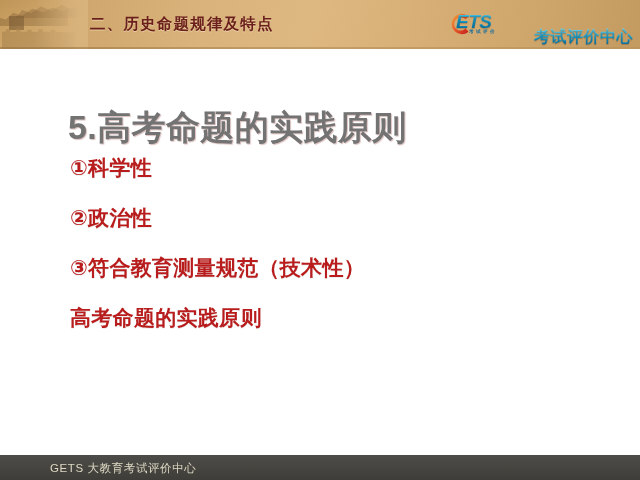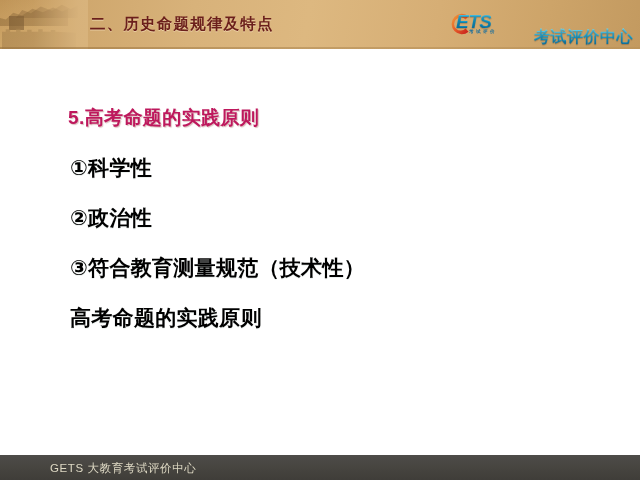--- a/index.html
+++ b/index.html
@@ -173,37 +173,37 @@
   #body-area {
     position: absolute;
     left: 0; top: 49px;
     width: 640px; height: 406px;
     background: #ffffff;
   }
   #slide-title {
     position: absolute;
     left: 68px; top: 56px;
     font-family: "Liberation Sans", "DejaVu Sans", sans-serif;
-    font-size: 19px;
-    font-weight: bold;
-    color: #be185d;
+    font-size: 34px;
+    font-weight: bold;
+    color: #737373;
     letter-spacing: .4px;
     text-shadow: 1px 1px 1px rgba(120,20,16,.28);
     white-space: nowrap;
   }
   #bullets {
     position: absolute;
     left: 70px; top: 108px;
     width: 540px;
   }
   .bullet {
     font-family: "Liberation Sans", "DejaVu Sans", sans-serif;
     font-size: 21px;
     font-weight: bold;
-    color: #000000;
+    color: #b91c1c;
     letter-spacing: .3px;
     line-height: 1;
     margin-bottom: 29px;
     white-space: nowrap;
     text-shadow: 0 1px 0 rgba(180,200,190,.25);
   }
   .bullet:last-child { margin-bottom: 0; }
 
   
   #footer {

